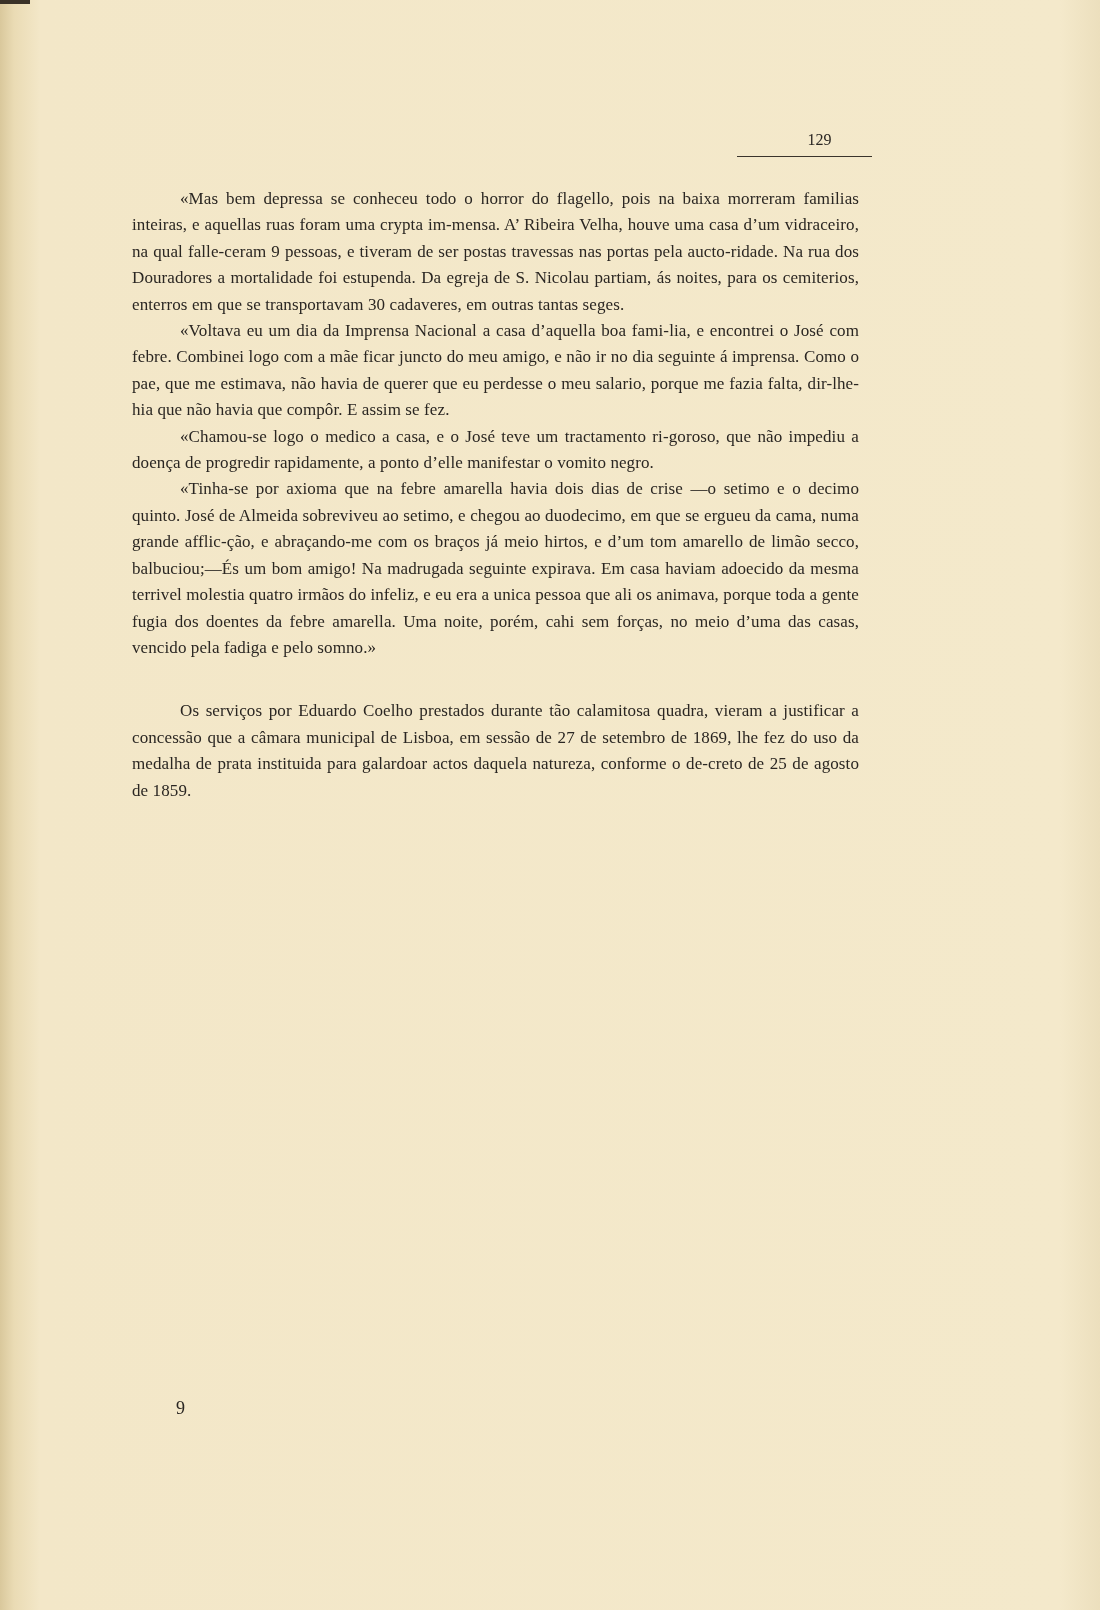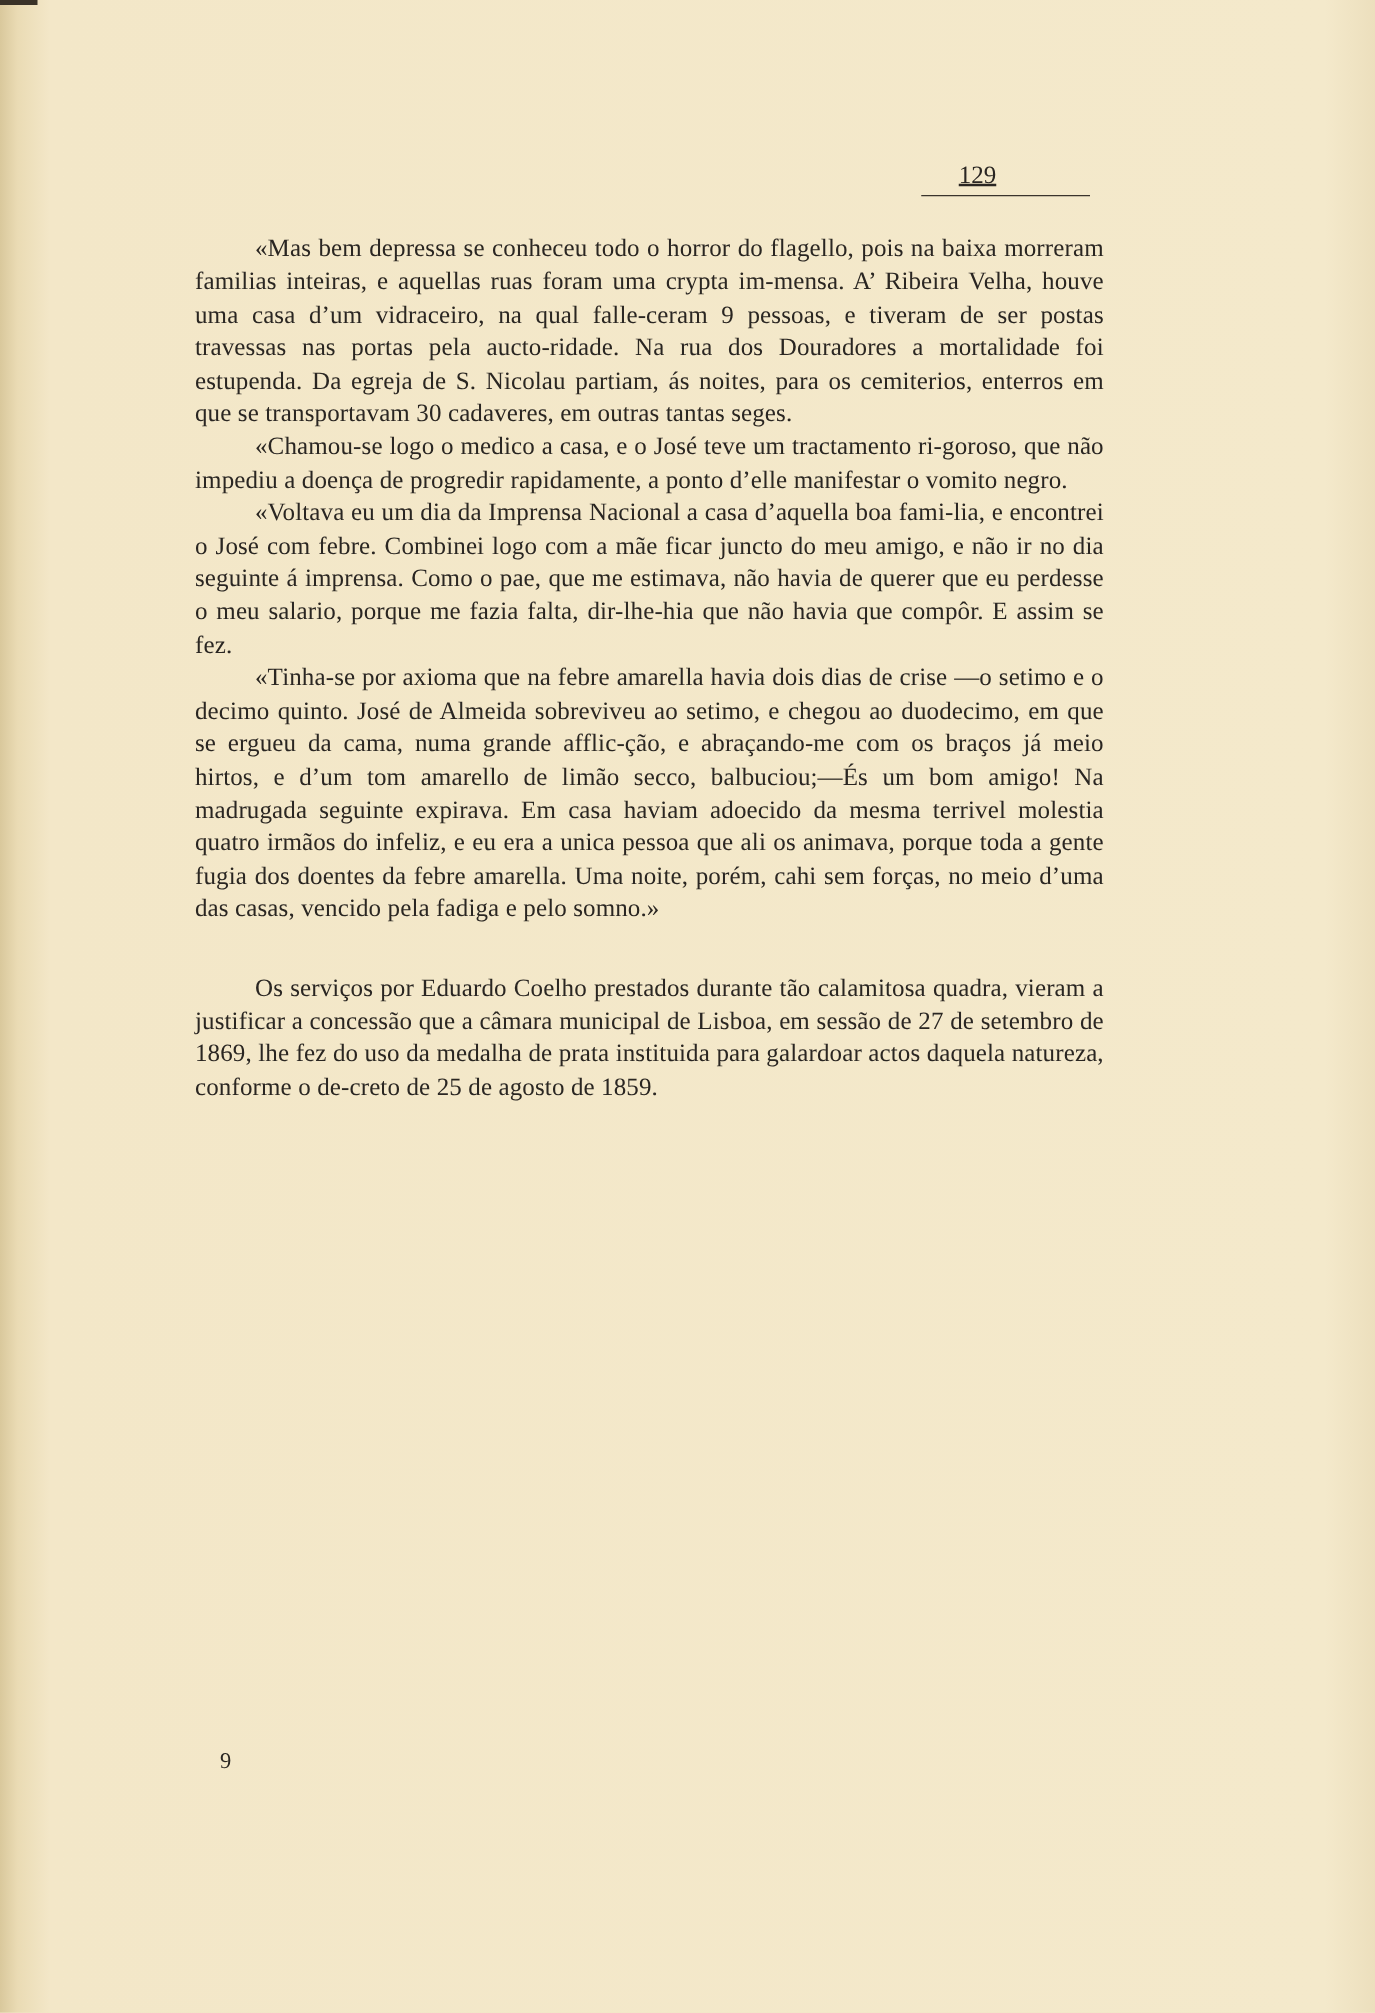--- a/index.html
+++ b/index.html
@@ -6,43 +6,43 @@
   body {
     width: 1100px; height: 1610px; overflow: hidden;
     background: #f2e6c6;
     background-image: linear-gradient(90deg, #d9c89c 0px, #eadbb4 14px, #f3e7c8 40px, #f4e9cb 1060px, #ecdfbd 1100px);
     position: relative;
     font-family: "Liberation Serif", "DejaVu Serif", serif;
     color: #2a2622;
   }
   .topedge { position:absolute; left:0; top:0; width:30px; height:4px; background:#3a3228; }
   .header { position:absolute; left:737px; top:128px; width:135px; }
-  .page-num { font-size:20px; line-height:24px; padding-left:30px;text-decoration:underline; }
+  .page-num { text-align:center; font-size:16px; line-height:24px; padding-left:30px; }
   .rule { border-top:1px solid #3a342c; margin-top:4px; }
   .body-text {
-    position:absolute; left:156px; top:186px; width:727px;
-    font-size:20px; line-height:26.4px; text-align:justify;
+    position:absolute; left:132px; top:186px; width:727px;
+    font-size:17px; line-height:26.4px; text-align:justify;
     letter-spacing:0.1px;
   }
   .body-text p { margin:0; text-indent:48px; }
   .gap { height:37px; }
   .sig { position:absolute; left:176px; top:1398px; font-size:18px; }
 </style>
 </head>
 <body>
 
 <div class="topedge"></div>
 
 <div class="header">
   <div class="page-num">129</div>
   <div class="rule"></div>
 </div>
 
 <div class="body-text">
   <p>«Mas bem depressa se conheceu todo o horror do flagello, pois na baixa morreram familias inteiras, e aquellas ruas foram uma crypta im-mensa. A’ Ribeira Velha, houve uma casa d’um vidraceiro, na qual falle-ceram 9 pessoas, e tiveram de ser postas travessas nas portas pela aucto-ridade. Na rua dos Douradores a mortalidade foi estupenda. Da egreja de S. Nicolau partiam, ás noites, para os cemiterios, enterros em que se transportavam 30 cadaveres, em outras tantas seges.</p>
+  <p>«Voltava eu um dia da Imprensa Nacional a casa d’aquella boa fami-lia, e encontrei o José com febre. Combinei logo com a mãe ficar juncto do meu amigo, e não ir no dia seguinte á imprensa. Como o pae, que me estimava, não havia de querer que eu perdesse o meu salario, porque me fazia falta, dir-lhe-hia que não havia que compôr. E assim se fez.</p>
   <p>«Chamou-se logo o medico a casa, e o José teve um tractamento ri-goroso, que não impediu a doença de progredir rapidamente, a ponto d’elle manifestar o vomito negro.</p>
-  <p>«Voltava eu um dia da Imprensa Nacional a casa d’aquella boa fami-lia, e encontrei o José com febre. Combinei logo com a mãe ficar juncto do meu amigo, e não ir no dia seguinte á imprensa. Como o pae, que me estimava, não havia de querer que eu perdesse o meu salario, porque me fazia falta, dir-lhe-hia que não havia que compôr. E assim se fez.</p>
   <p>«Tinha-se por axioma que na febre amarella havia dois dias de crise —o setimo e o decimo quinto. José de Almeida sobreviveu ao setimo, e chegou ao duodecimo, em que se ergueu da cama, numa grande afflic-ção, e abraçando-me com os braços já meio hirtos, e d’um tom amarello de limão secco, balbuciou;—És um bom amigo! Na madrugada seguinte expirava. Em casa haviam adoecido da mesma terrivel molestia quatro irmãos do infeliz, e eu era a unica pessoa que ali os animava, porque toda a gente fugia dos doentes da febre amarella. Uma noite, porém, cahi sem forças, no meio d’uma das casas, vencido pela fadiga e pelo somno.»</p>
   <div class="gap"></div>
   <p>Os serviços por Eduardo Coelho prestados durante tão calamitosa quadra, vieram a justificar a concessão que a câmara municipal de Lisboa, em sessão de 27 de setembro de 1869, lhe fez do uso da medalha de prata instituida para galardoar actos daquela natureza, conforme o de-creto de 25 de agosto de 1859.</p>
 </div>
 
 <div class="sig">9</div>
 
 </body></html>

